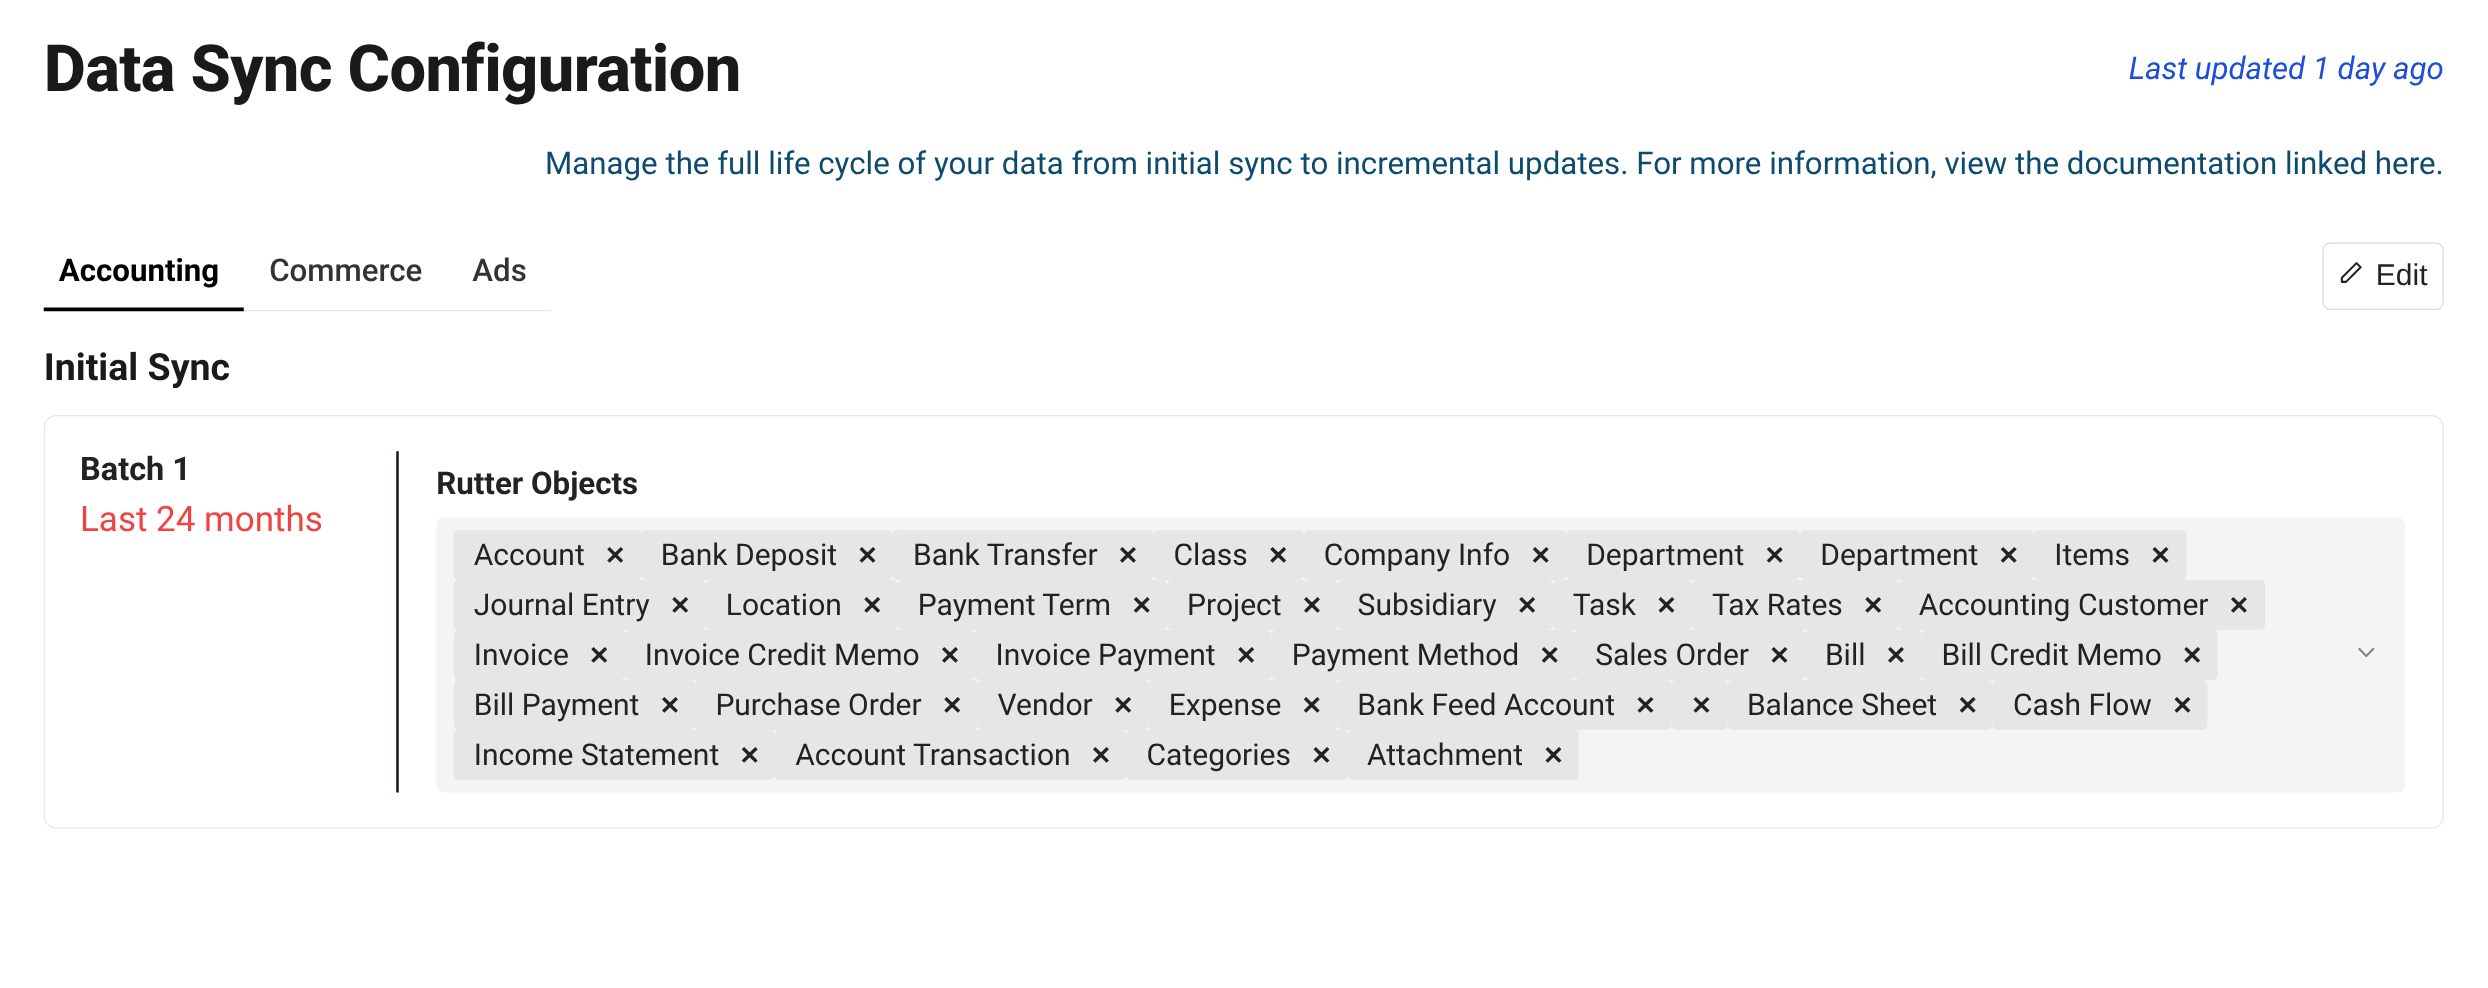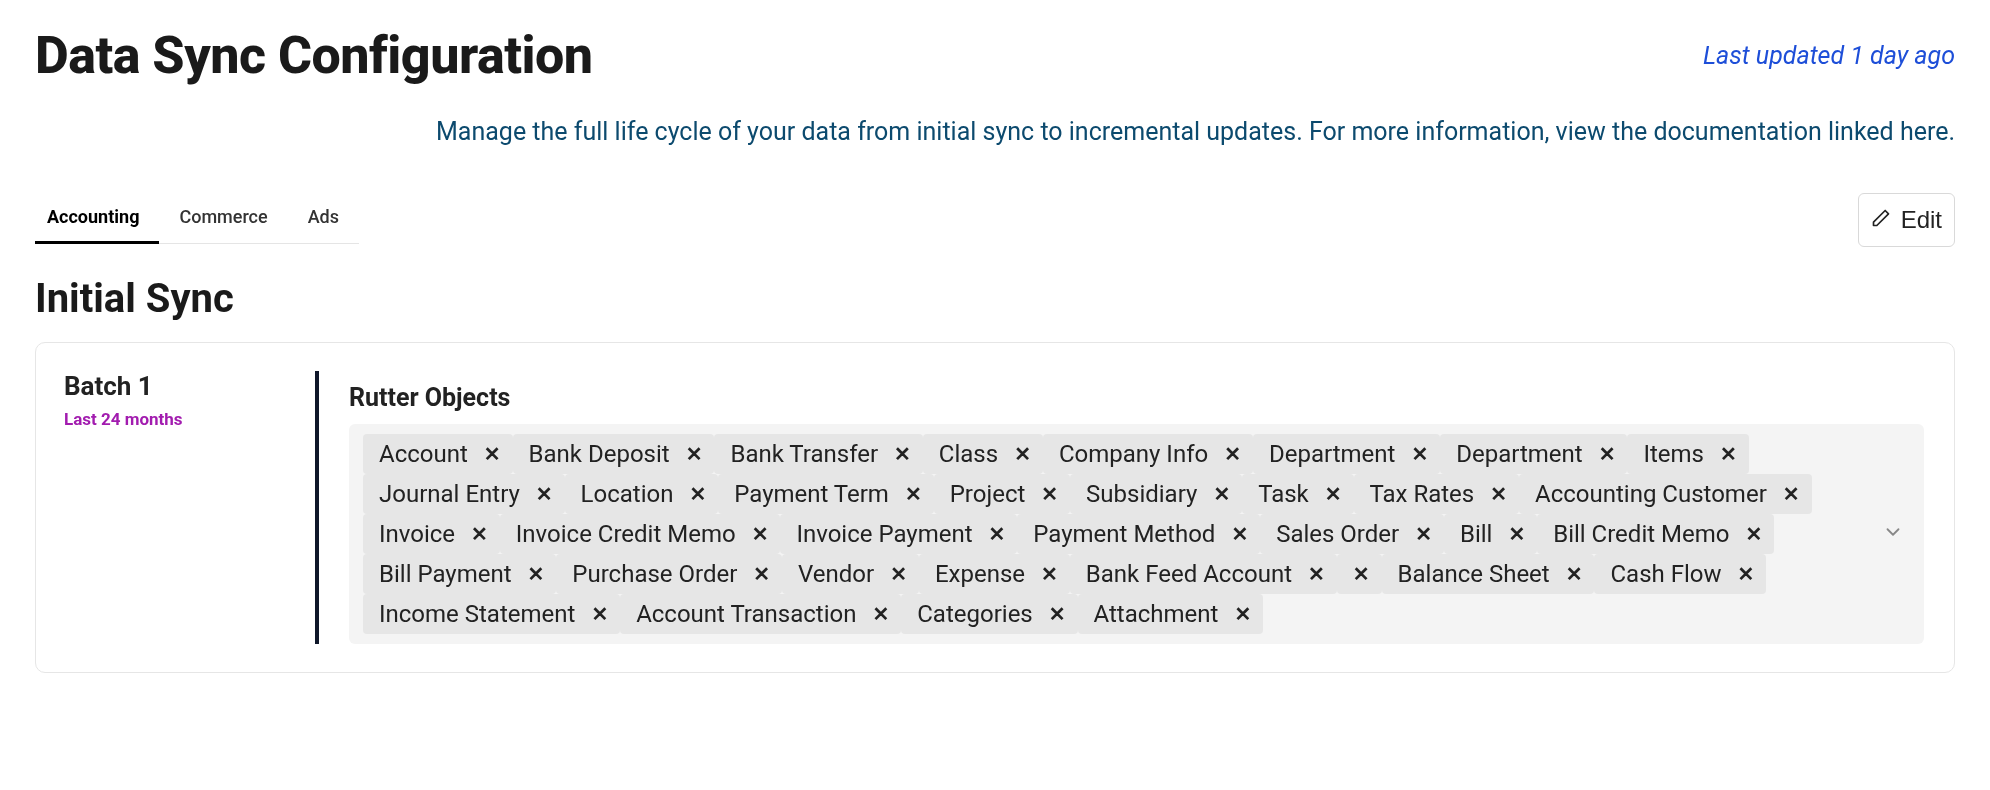--- a/index.html
+++ b/index.html
@@ -38,21 +38,21 @@
     display: flex;
     justify-content: space-between;
     align-items: center;
     margin-bottom: 28px;
   }
   .tabs {
     display: flex;
     border-bottom: 1px solid #e5e5e5;
   }
   .tab {
-    font-size: 18px;
+    font-size: 25px;
     font-weight: 500;
     color: #333;
     padding: 10px 20px 14px 20px;
     cursor: pointer;
     margin-bottom: -1px;
   }
   .tab:first-child { padding-left: 12px; }
   .tab.active {
     font-weight: 700;
     color: #000;
@@ -66,45 +66,45 @@
     border: 1px solid #d9d9d9;
     border-radius: 6px;
     background: #fff;
     font-size: 24px;
     font-weight: 500;
     color: #222;
     cursor: pointer;
   }
   .edit-button svg { width: 20px; height: 20px; }
   .section-heading {
-    font-size: 40px;
+    font-size: 30px;
     font-weight: 700;
     color: #1a1a1a;
     margin-bottom: 20px;
   }
   .batch-card {
     border: 1px solid #e6e6e6;
     border-radius: 10px;
     display: flex;
     padding: 28px 0 28px 28px;
   }
   .batch-left {
     flex: 0 0 255px;
-    border-right: 4px solid #0f172a;
+    border-right: 2px solid #0f172a;
     padding-right: 20px;
   }
   .batch-title {
     font-size: 26px;
     font-weight: 700;
     margin-bottom: 8px;
   }
   .batch-sub {
-    font-size: 17px;
-    color: #a21caf;
-    font-weight: 700;
+    font-size: 28px;
+    color: #ef4444;
+    font-weight: 400;
   }
   .batch-right {
     flex: 1;
     padding: 0 30px;
     display: flex;
     flex-direction: column;
   }
   .objects-label {
     font-size: 25px;
     font-weight: 700;

